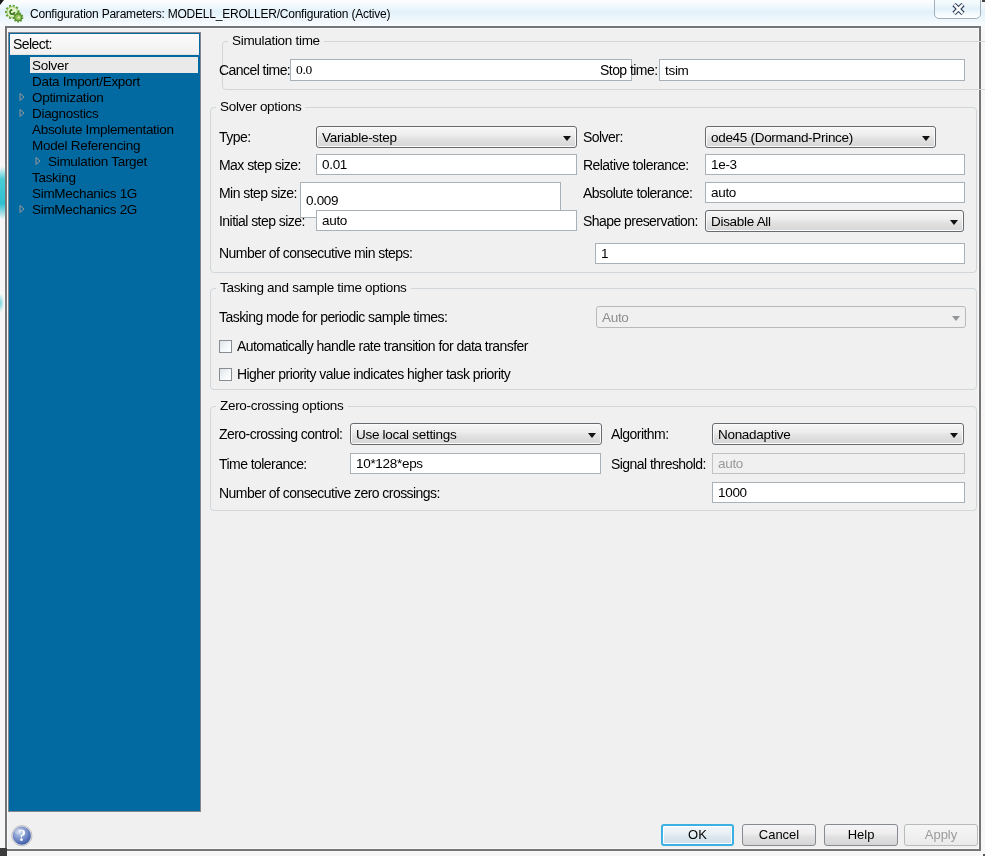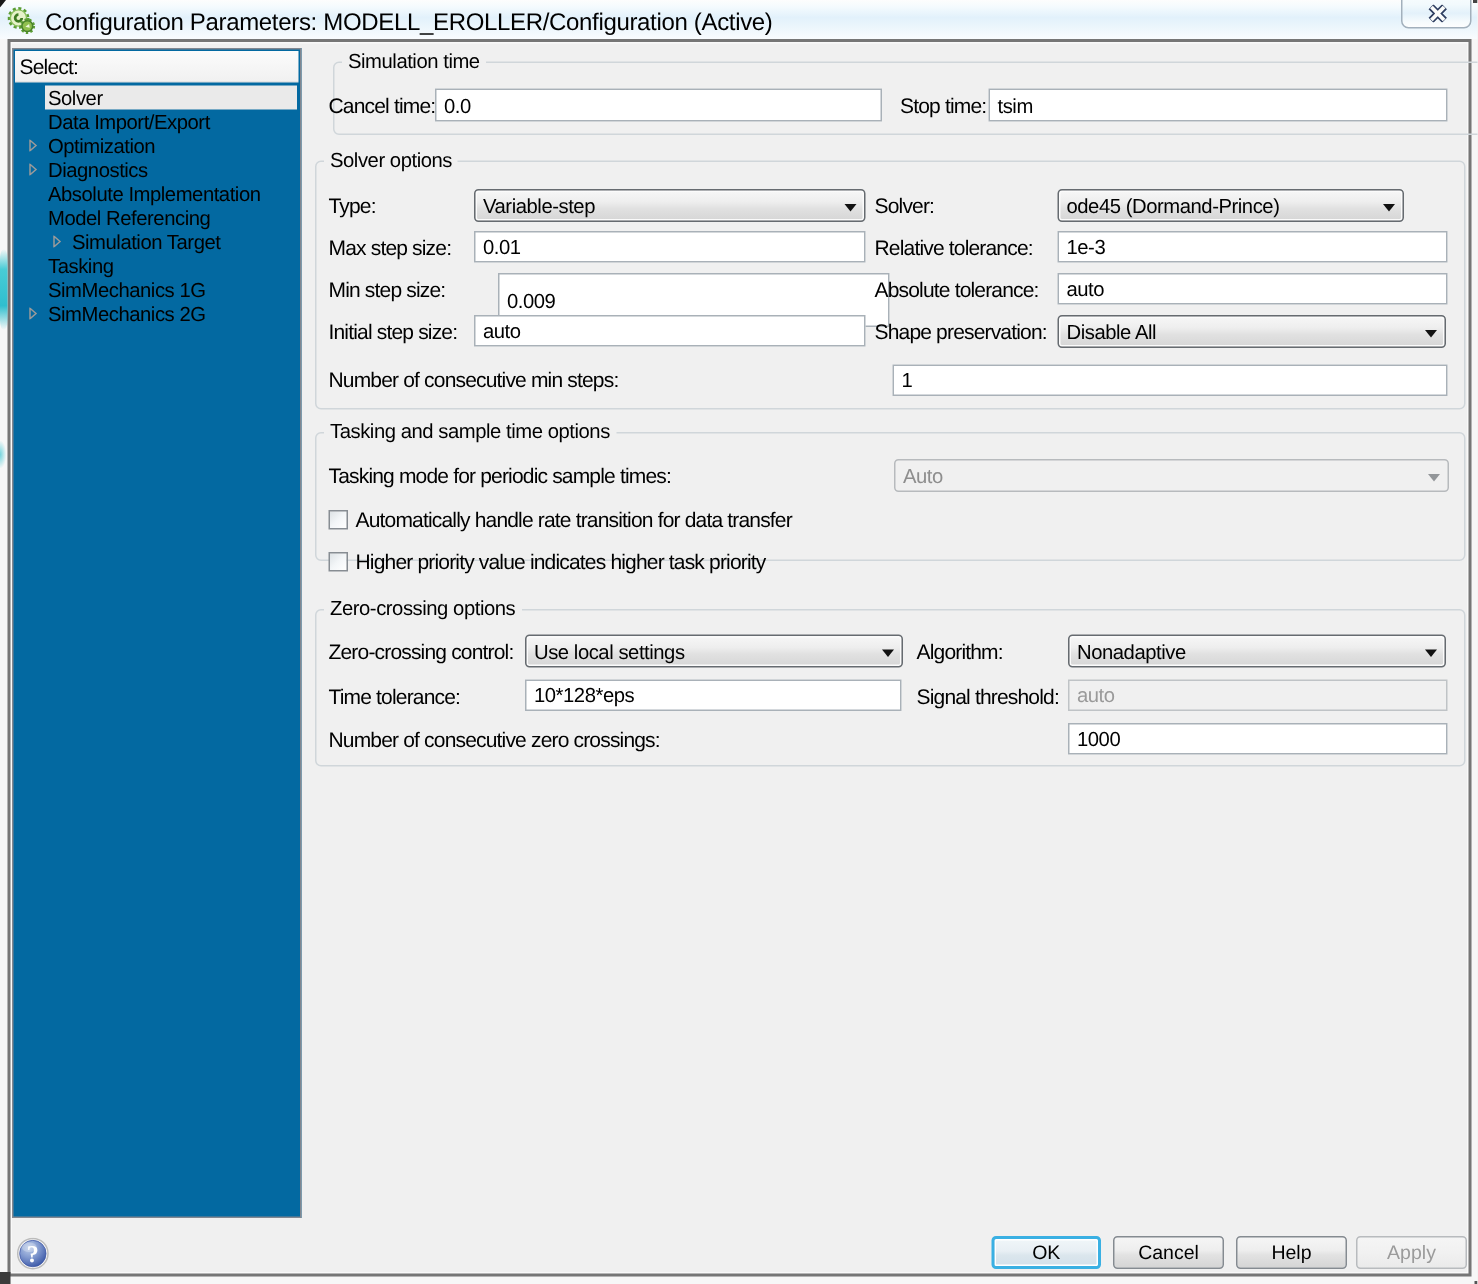--- a/index.html
+++ b/index.html
@@ -3,21 +3,21 @@
 <meta charset="utf-8">
 <style>
 * { margin:0; padding:0; box-sizing:border-box; }
 html,body { width:985px; height:856px; overflow:hidden; }
 body { font-family:"Liberation Sans",sans-serif; background:#f7f7f7; position:relative; }
 .abs { position:absolute; }
 .frame { position:absolute; left:5px; top:26px; width:976px; height:825px; background:#f0f0f0;
   border:2px solid #767676; box-shadow:inset 0 0 0 1px #f9f9f9; }
 .titlebar { position:absolute; left:0; top:0; width:985px; height:26px;
   background:linear-gradient(180deg,#fdfdfd 0%,#f5fbfe 16%,#e2f1fb 45%,#ecf6fc 70%,#f9fcfe 100%); }
-.title-text { position:absolute; left:30px; top:7px; font-size:16px; letter-spacing:-0.22px; color:#000; white-space:nowrap; }
+.title-text { position:absolute; left:30px; top:7px; font-size:12px; letter-spacing:-0.22px; color:#000; white-space:nowrap; }
 .closebtn { position:absolute; left:934px; top:-6px; width:47px; height:25px;
   border:1px solid #a2b0bc; border-radius:0 0 5px 5px;
   background:linear-gradient(180deg,#fbfdfe 0%,#f2fafd 35%,#e3f1fa 60%,#f6fbfd 85%,#fdfefe 100%); }
 .lbl { position:absolute; font-size:14px; letter-spacing:-0.55px; color:#000; white-space:nowrap; height:15px; line-height:15px; }
 .panel { position:absolute; left:8px; top:32px; width:193px; height:780px; background:#0369a1; border:1px solid #828790; }
 .panel-h { position:absolute; left:1px; top:1px; right:1px; height:21px;
   background:linear-gradient(#fbfbfb,#f1f1f1); border-bottom:1px solid #e4e4e4; }
 .tree-row { position:absolute; left:1px; right:1px; height:16px; }
 .tri { position:absolute; left:9px; top:4px; }
 .tree-row .txt { position:absolute; left:22px; top:1px; font-size:13.5px; letter-spacing:-0.3px; line-height:15px; white-space:nowrap; }
@@ -119,47 +119,47 @@
         <path d="M1,0.5 L5,4 L1,7.5 Z" fill="none" stroke="#9a9a9a"></path>
       </svg>
     <span class="txt">SimMechanics 2G</span>
     </div>
 </div>
 
 <div class="grp" style="left:222px;top:41px;width:873px;height:49px;text-align:center;">
     <span class="t">Simulation time</span>
   </div>
 <div class="lbl" style="left:219px;top:63px;">Cancel time:</div>
-<div class="field" style="left:290px;top:59px;width:298px;height:22px;">0.0</div>
+<div class="field" style="left:290px;top:59px;width:342px;height:22px;font-family:Liberation Serif, serif;">0.0</div>
 <div class="lbl" style="left:600px;top:63px;">Stop time:</div>
 <div class="field" style="left:659px;top:59px;width:306px;height:22px;">tsim</div>
 
 <div class="grp" style="left:210px;top:107px;width:767px;height:166px;">
     <span class="t">Solver options</span>
   </div>
 <div class="lbl" style="left:219px;top:130px;">Type:</div>
 <div class="combo" style="left:316px;top:126px;width:261px;height:22px;">Variable-step<span class="ar"></span></div>
 <div class="lbl" style="left:583px;top:130px;">Solver:</div>
 <div class="combo" style="left:705px;top:126px;width:231px;height:22px;">ode45 (Dormand-Prince)<span class="ar"></span></div>
 <div class="lbl" style="left:219px;top:158px;">Max step size:</div>
 <div class="field" style="left:316px;top:154px;width:261px;height:21px;text-align:center;">0.01</div>
 <div class="lbl" style="left:583px;top:158px;">Relative tolerance:</div>
 <div class="field" style="left:705px;top:154px;width:260px;height:21px;">1e-3</div>
 <div class="lbl" style="left:219px;top:186px;">Min step size:</div>
-<div class="field" style="left:332px;top:182px;width:261px;height:36px;">0.009</div>
+<div class="field" style="left:300px;top:182px;width:261px;height:36px;">0.009</div>
 <div class="lbl" style="left:583px;top:186px;">Absolute tolerance:</div>
 <div class="field" style="left:705px;top:182px;width:260px;height:21px;">auto</div>
 <div class="lbl" style="left:219px;top:214px;">Initial step size:</div>
 <div class="field" style="left:316px;top:210px;width:261px;height:21px;">auto</div>
 <div class="lbl" style="left:583px;top:214px;">Shape preservation:</div>
 <div class="combo" style="left:705px;top:210px;width:259px;height:22px;">Disable All<span class="ar"></span></div>
 <div class="lbl" style="left:219px;top:246px;">Number of consecutive min steps:</div>
 <div class="field" style="left:595px;top:243px;width:370px;height:21px;">1</div>
 
-<div class="grp" style="left:210px;top:288px;width:767px;height:86px;text-decoration:underline;">
+<div class="grp" style="left:210px;top:288px;width:767px;height:102px;text-decoration:underline;">
     <span class="t">Tasking and sample time options</span>
   </div>
 <div class="lbl" style="left:219px;top:310px;">Tasking mode for periodic sample times:</div>
 <div class="combo dcombo" style="left:596px;top:306px;width:370px;height:22px;">Auto<span class="ar"></span></div>
 <div class="chk" style="left:219px;top:340px;"></div>
 <div class="lbl" style="left:237px;top:339px;">Automatically handle rate transition for data transfer</div>
 <div class="chk" style="left:219px;top:368px;"></div>
 <div class="lbl" style="left:237px;top:367px;">Higher priority value indicates higher task priority</div>
 
 <div class="grp" style="left:210px;top:406px;width:767px;height:105px;">

